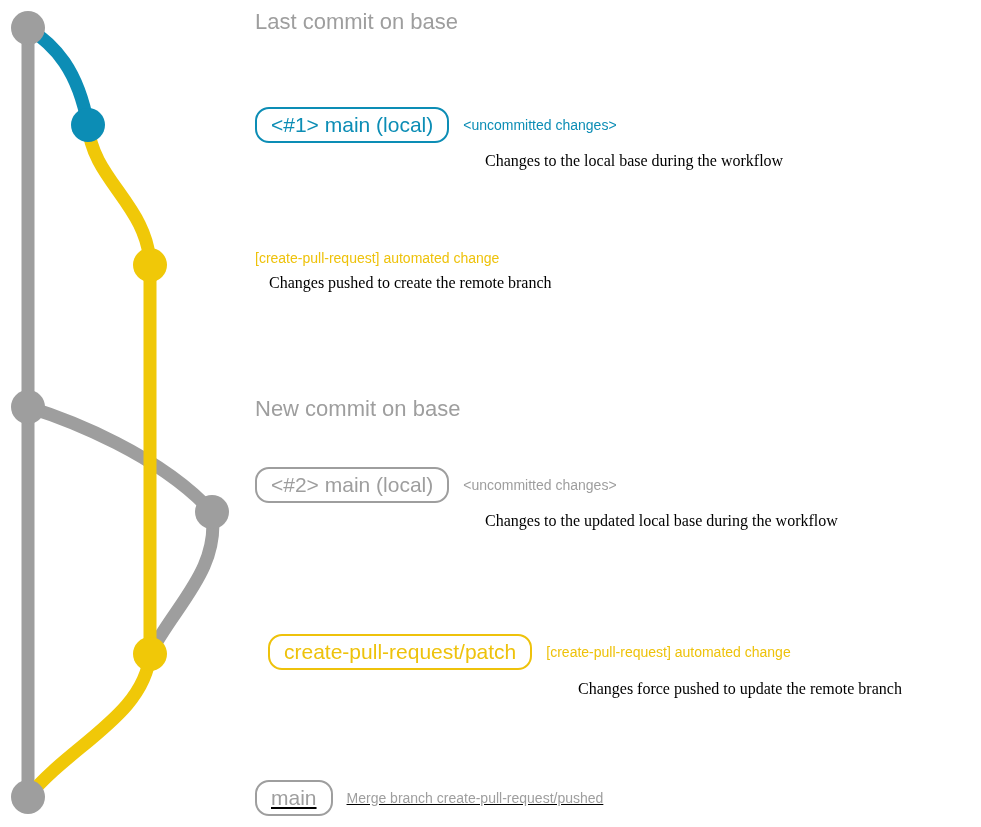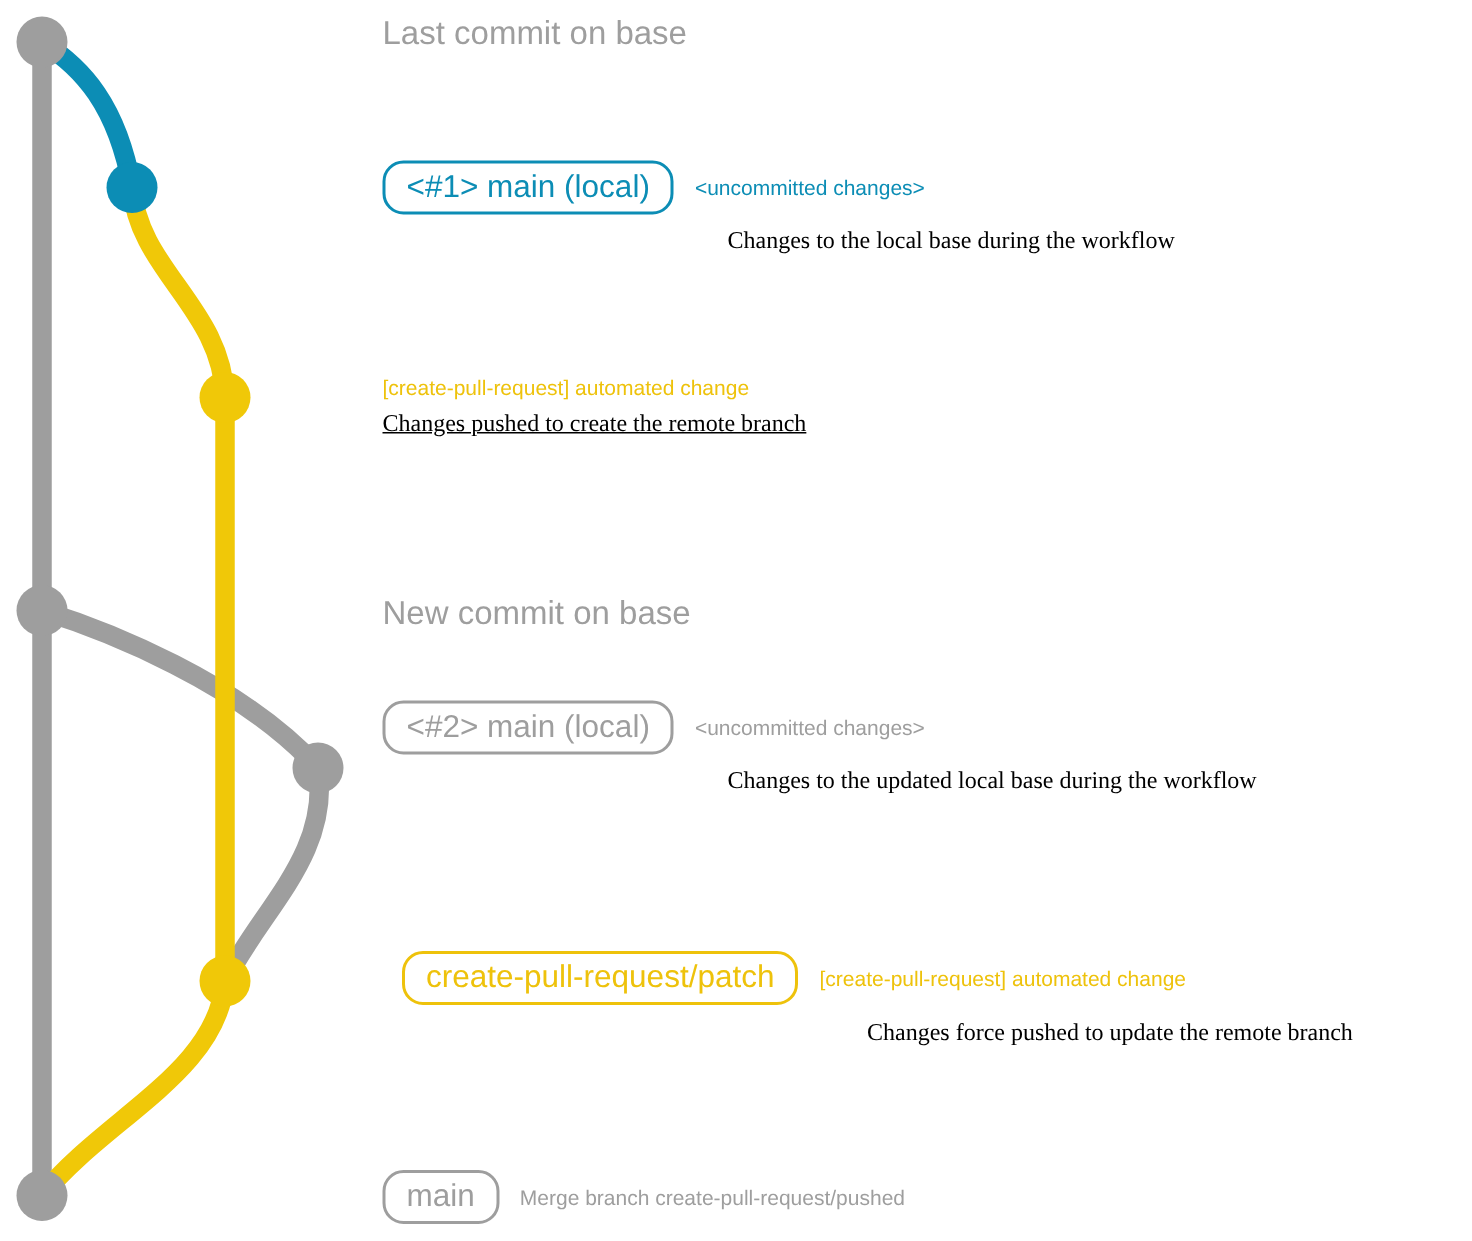--- a/index.html
+++ b/index.html
@@ -109,21 +109,21 @@
       </div>
       <div class="note" style="margin-left:230px; margin-top:9px;">Changes to the local base during the workflow</div>
     </div>
   </div>
 
   <div class="row" style="left:255px; top:250px;">
     <div style="display:flex; flex-direction:column;">
       <div class="heading-line">
         <span class="commit-title" style="color:#eec20b;">[create-pull-request] automated change</span>
       </div>
-      <div class="note" style="margin-top:8px;text-decoration:underline;">Changes pushed to create the remote branch</div>
+      <div class="note" style="margin-left:14px; margin-top:8px;">Changes pushed to create the remote branch</div>
     </div>
   </div>
 
   <div class="row" style="left:255px; top:396px;">
     <div style="display:flex; flex-direction:column;">
       <div class="heading-line">
         <span class="plain-title" style="color:#9e9e9e;">New commit on base</span>
       </div>
     </div>
   </div>
@@ -142,21 +142,21 @@
     <div style="display:flex; flex-direction:column;">
       <div class="heading-line">
         <span class="pill" style="color:#eec20b;">create-pull-request/patch</span>
         <span class="commit-title gap-after-pill" style="color:#eec20b;">[create-pull-request] automated change</span>
       </div>
       <div class="note" style="margin-left:310px; margin-top:10px;">Changes force pushed to update the remote branch</div>
     </div>
   </div>
 
   <div class="row" style="left:255px; top:780px;">
-    <div style="display:flex; flex-direction:column;">
+    <div style="display:flex; flex-direction:column;text-decoration:underline;">
       <div class="heading-line">
         <span class="pill" style="color:#9e9e9e;">main</span>
         <span class="commit-title gap-after-pill" style="color:#9e9e9e;">Merge branch create-pull-request/pushed</span>
       </div>
     </div>
   </div>
 
 </div>
 
 </body></html>

